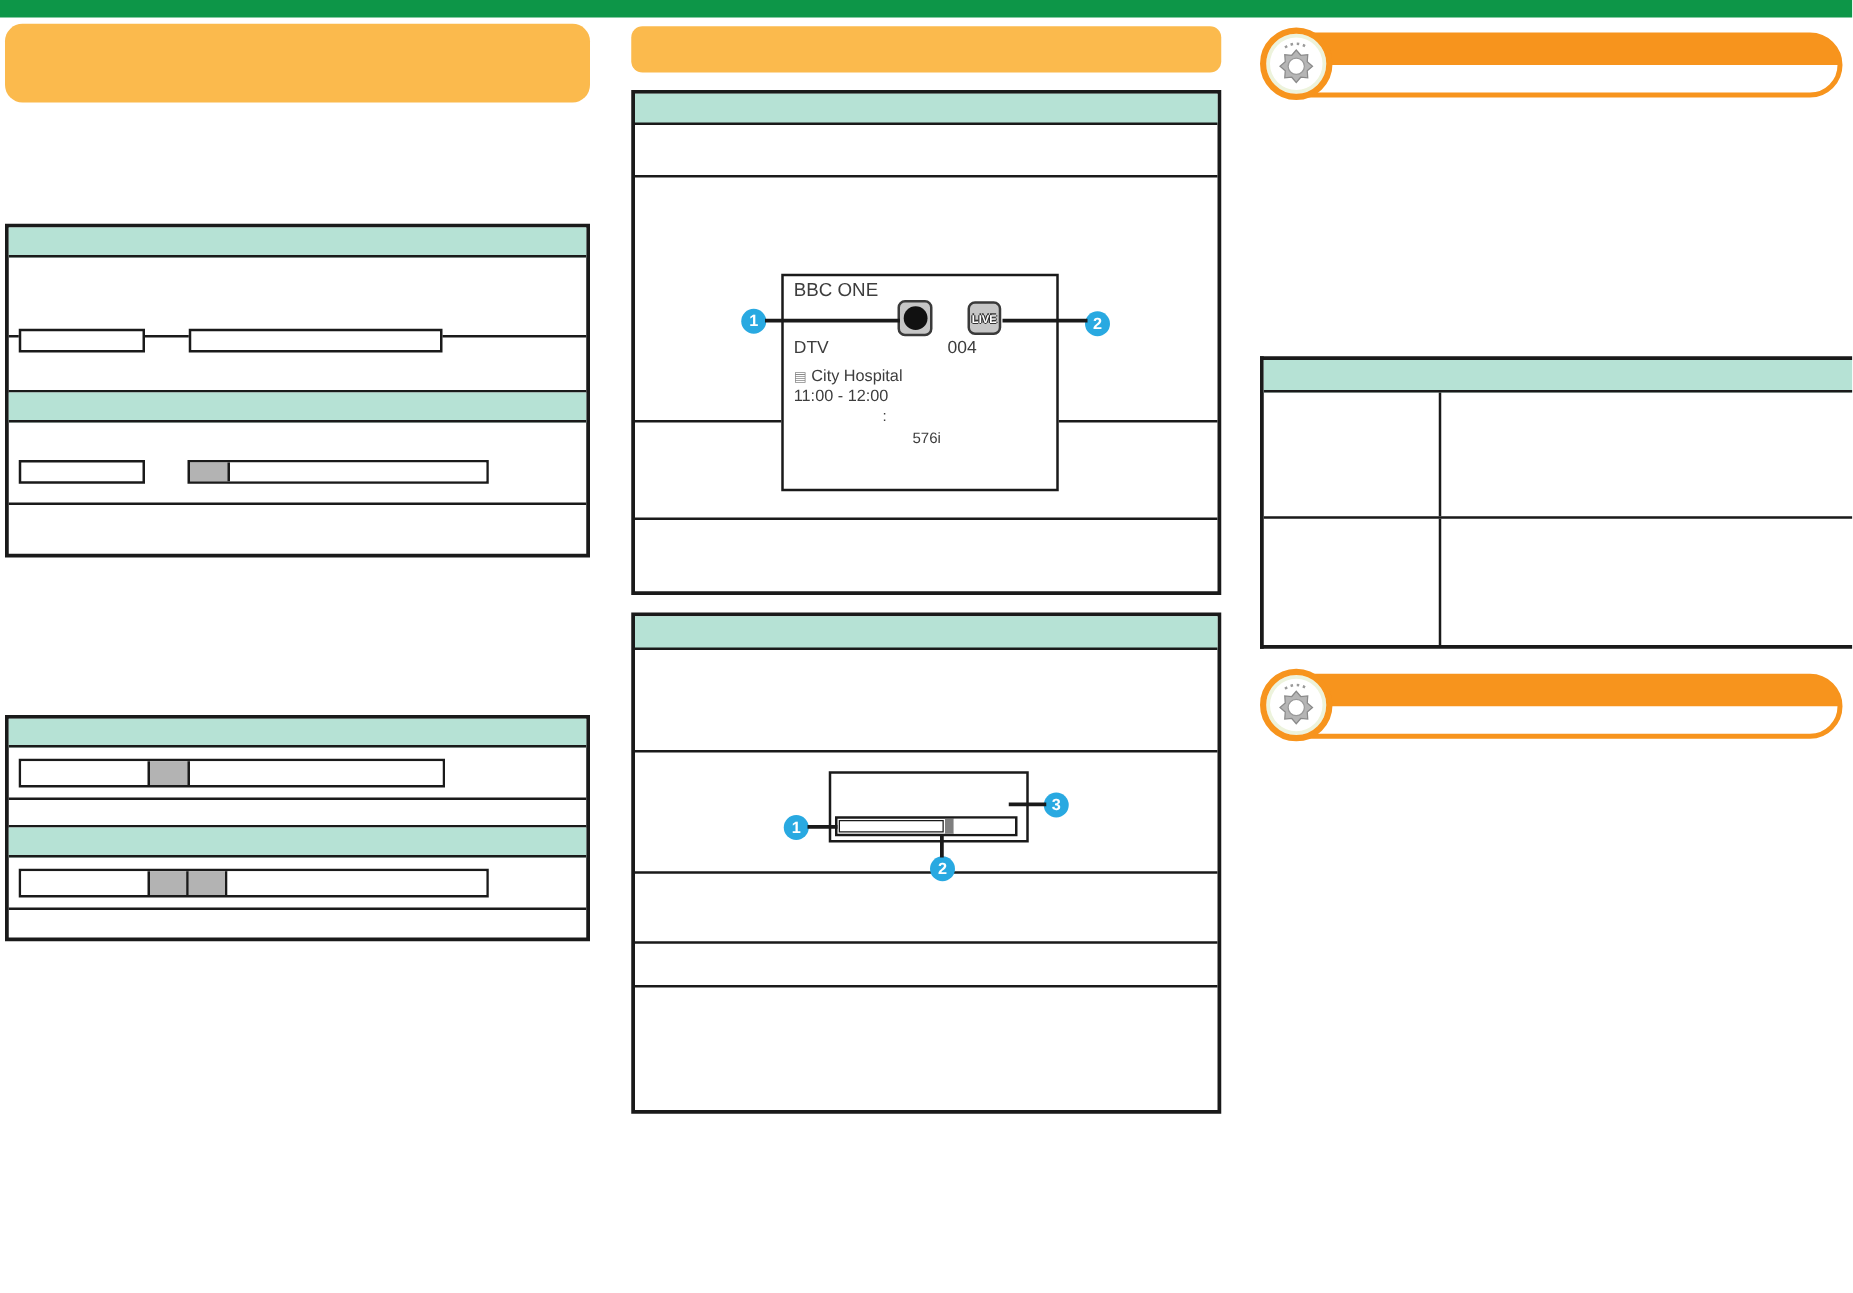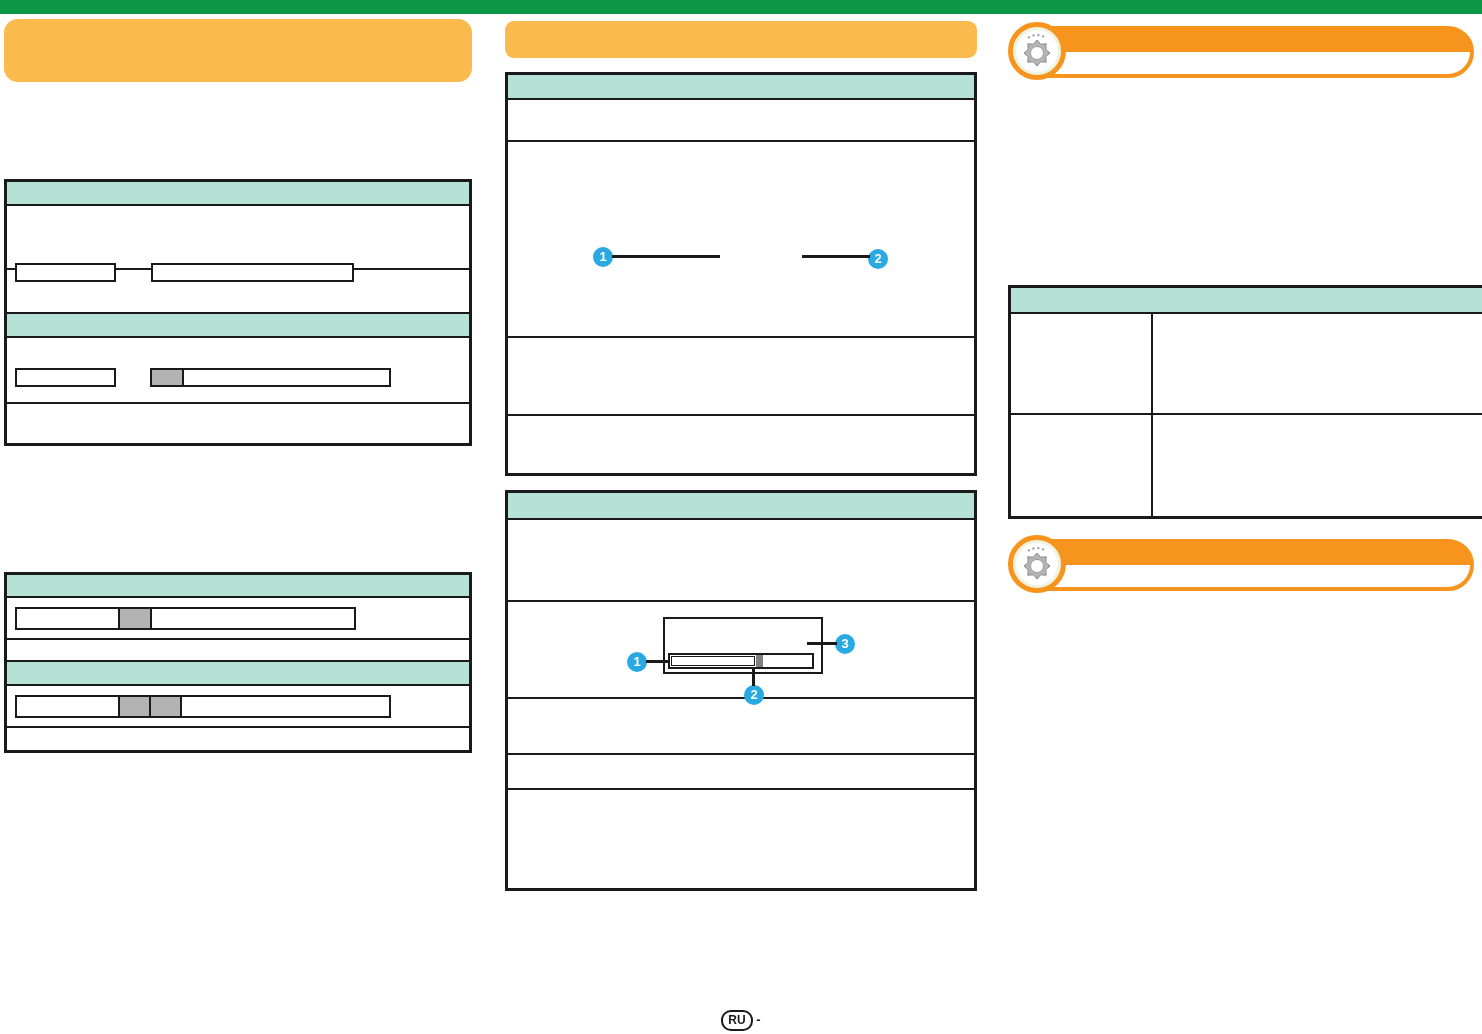--- a/index.html
+++ b/index.html
@@ -113,20 +113,42 @@
       </div>
     </div>
     <div class="row" style="height:22px;"></div>
   </div>
 
   <div class="tbl" style="left:505px;top:72px;width:472px;">
     <div class="row green" style="height:25px;"></div>
     <div class="row" style="height:42px;"></div>
     <div class="row" style="height:196px;">
 
+      <div class="screen" style="left:117px;top:77px;width:222px;height:174px;">
+        <div class="t" style="left:8px;top:3px;font-size:15px;">BBC ONE</div>
+
+        <div class="minibadge" style="left:91px;top:19px;width:28px;height:29px;">
+          <div class="recdot"></div>
+        </div>
+
+        <div class="minibadge" style="left:147px;top:20px;width:27px;height:27px;">
+          <span class="livetxt">LIVE</span>
+        </div>
+
+        <div class="t" style="left:8px;top:48px;font-size:14px;">DTV</div>
+        <div class="t" style="left:131px;top:48px;font-size:14px;">004</div>
+
+        <div class="t" style="left:8px;top:72px;font-size:13px;">
+          <span style="color:#8a8a8a;font-size:11px;">▤</span>
+          <span>City Hospital</span>
+        </div>
+        <div class="t" style="left:8px;top:88px;font-size:13px;">11:00 - 12:00</div>
+        <div class="t" style="left:79px;top:105px;font-size:12px;">:</div>
+        <div class="t" style="left:103px;top:122px;font-size:12px;">576i</div>
+      </div>
 
       <div class="callout" style="left:85px;top:105px;">1</div>
       <div class="cline" style="left:104px;top:113px;width:108px;height:2.5px;"></div>
 
       <div class="callout" style="left:360px;top:107px;">2</div>
       <div class="cline" style="left:294px;top:113px;width:68px;height:2.5px;"></div>
     </div>
     <div class="row" style="height:78px;"></div>
     <div class="row" style="height:57px;"></div>
   </div>
@@ -184,18 +206,14 @@
     <div class="strip"></div>
   </div>
   <div class="bcircle" style="left:1008px;top:535px;">
     <svg width="44" height="44" viewBox="0 0 44 44">
       <path d="M13 9 q9 -6 18 0" fill="none" stroke="#9a9a9a" stroke-width="2" stroke-dasharray="2 3"></path>
       <polygon points="35,24 30.8,27.6 31.2,33.2 25.6,32.8 22,37 18.4,32.8 12.8,33.2 13.2,27.6 9,24 13.2,20.4 12.8,14.8 18.4,15.2 22,11 25.6,15.2 31.2,14.8 30.8,20.4" fill="#b5b5b5" stroke="#8a8a8a" stroke-width="1"></polygon>
       <circle cx="22" cy="24" r="6.5" fill="#ffffff" stroke="#9a9a9a" stroke-width="1"></circle>
     </svg>
   </div>
 
-  <div class="footer">
-    <span class="rubadge">RU</span>
-    <span>-</span>
-  </div>
 
 </div>
 
 </body></html>

